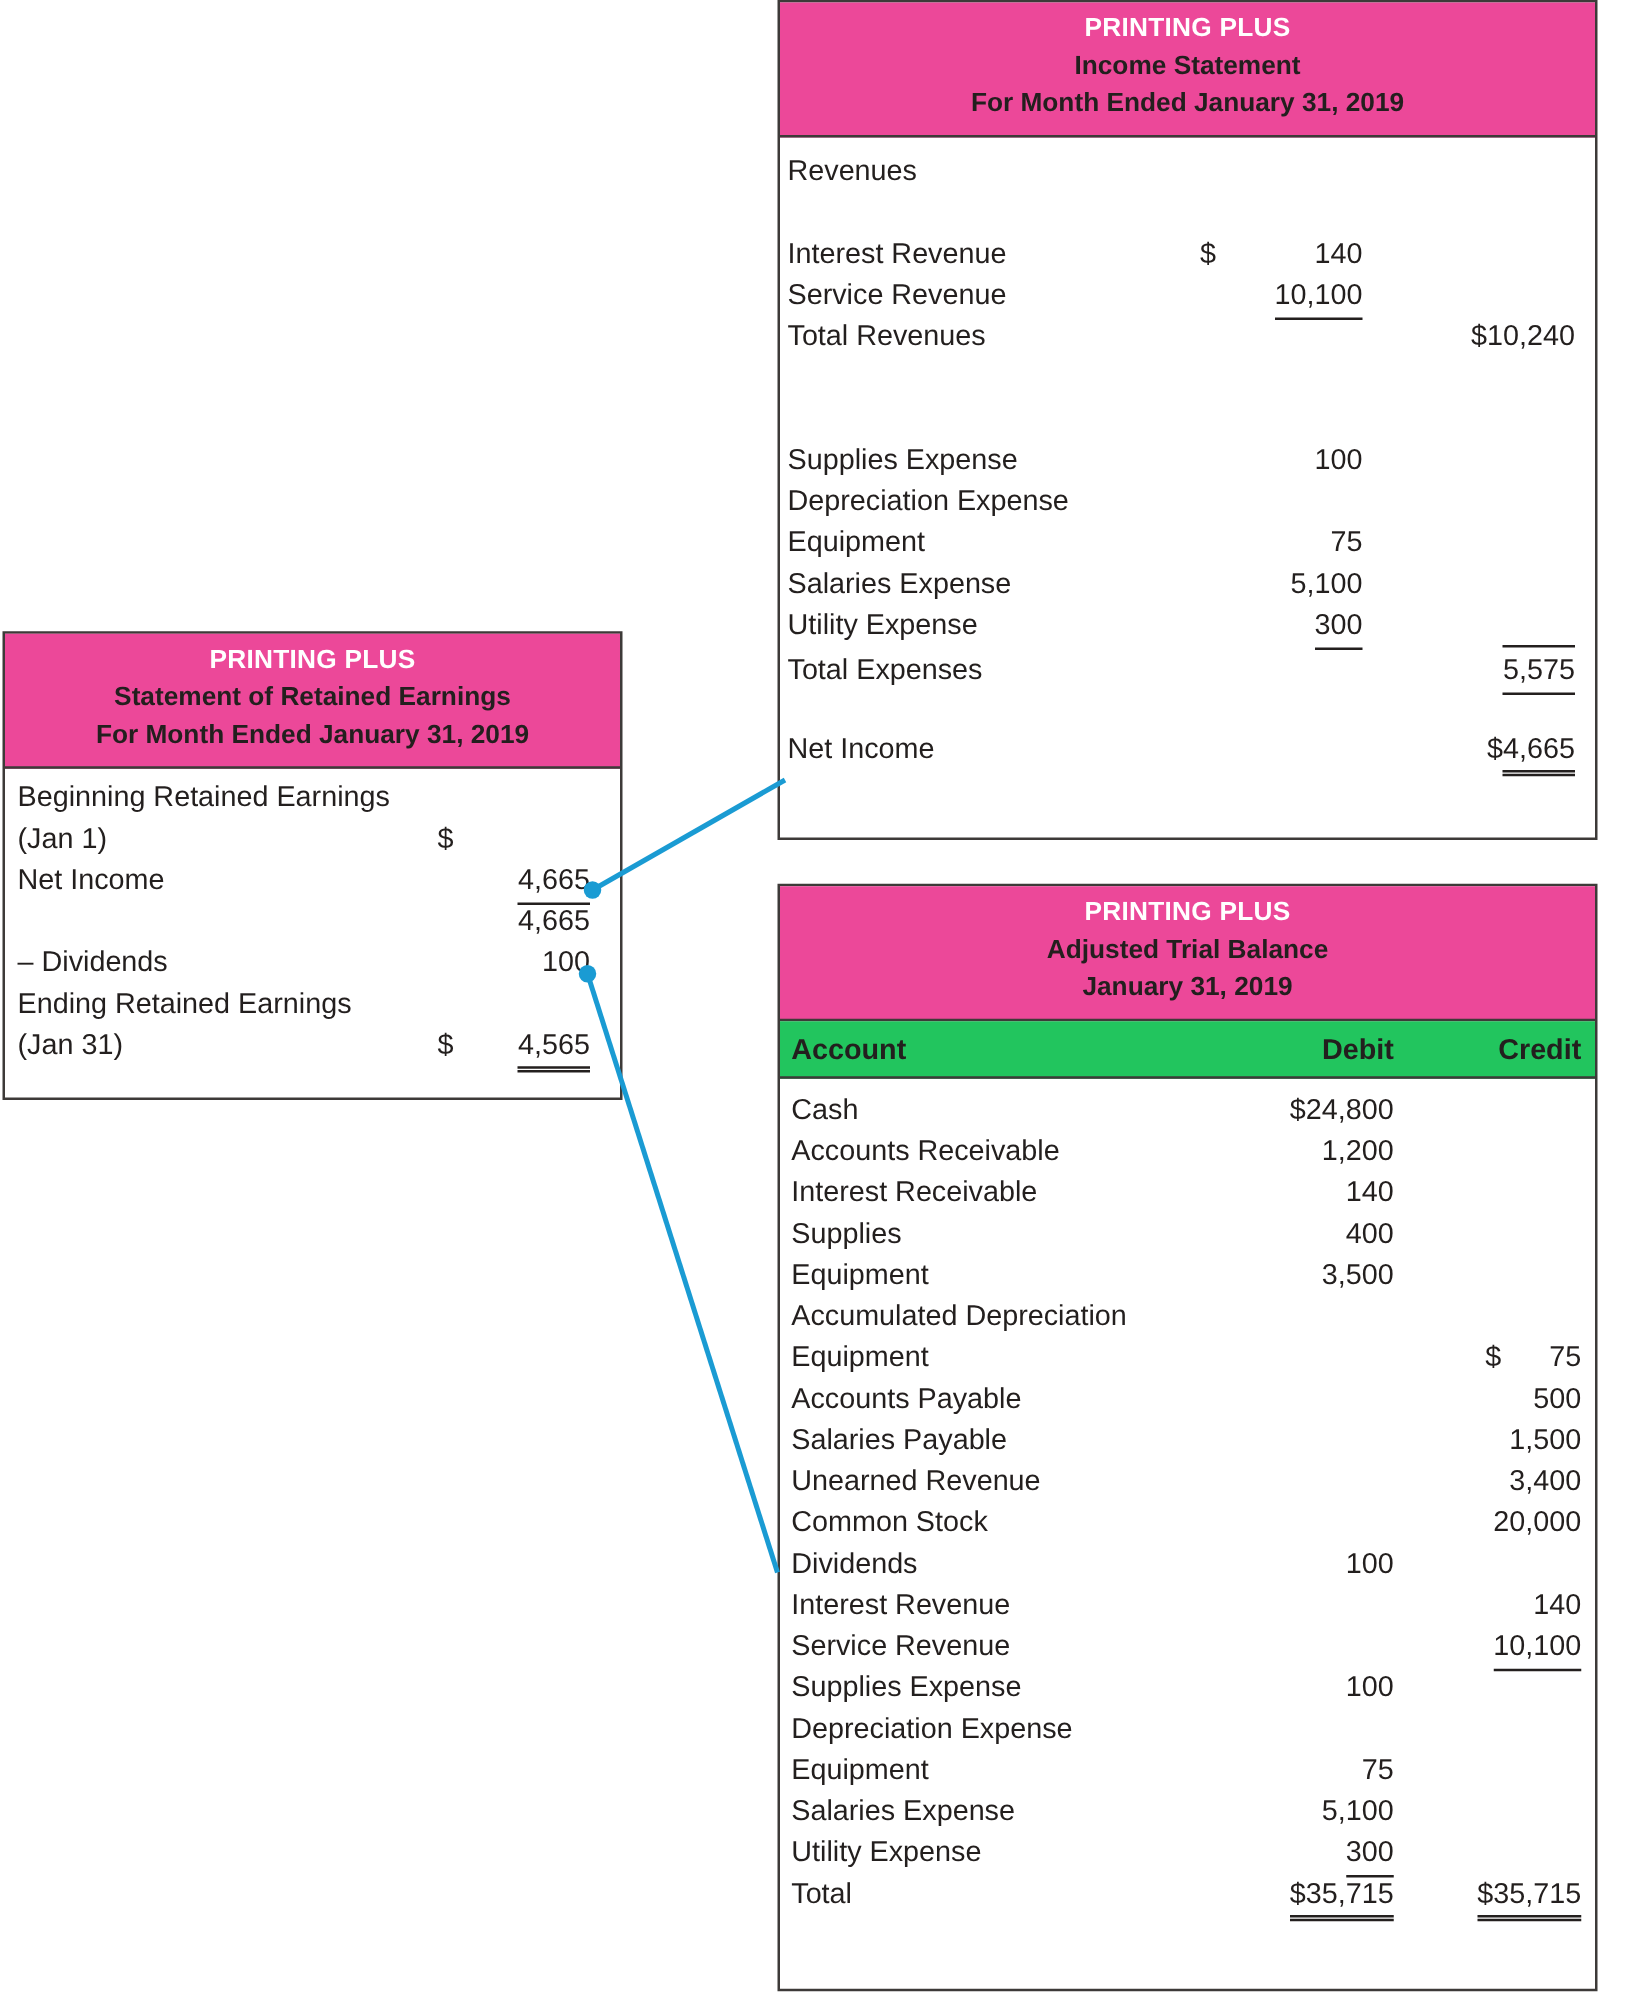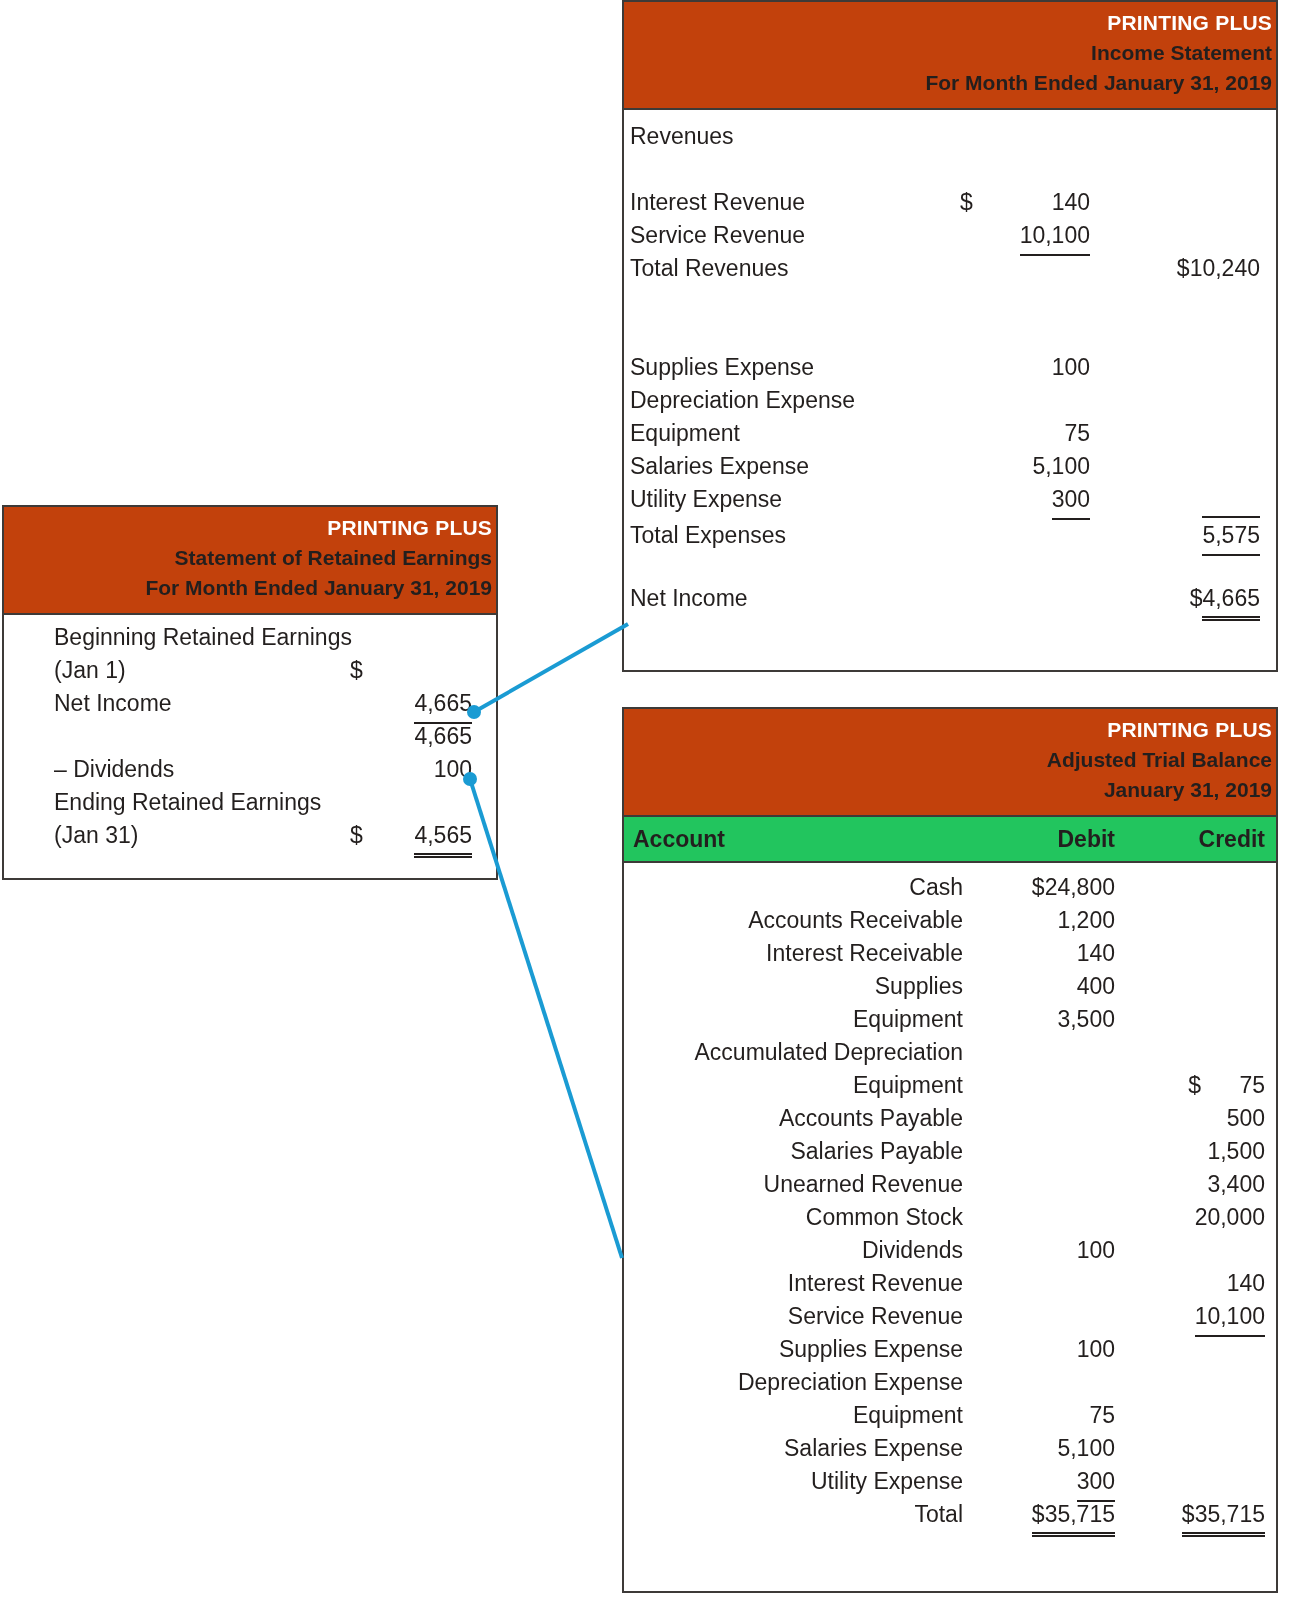--- a/index.html
+++ b/index.html
@@ -2,21 +2,21 @@
 <html><head>
 <meta charset="utf-8">
 <style>
   html,body{margin:0;padding:0;}
   body{
     width:1300px;height:1600px;position:relative;background:#ffffff;
     font-family:"Liberation Sans","DejaVu Sans",sans-serif;
     -webkit-font-smoothing:antialiased;
   }
   .panel{position:absolute;border:2px solid #3d3a38;background:#fff;box-sizing:border-box;}
-  .phead{background:#c2410c;border-bottom:2px solid #3d3a38;text-align:right;padding:6px 4px 10px 4px;}
+  .phead{background:#ec4899;border-bottom:2px solid #3d3a38;text-align:center;padding:6px 4px 10px 4px;}
   .phead .l1{color:#ffffff;font-weight:bold;font-size:21px;line-height:30px;letter-spacing:.2px;}
   .phead .l2,.phead .l3{color:#231f1e;font-weight:bold;font-size:21px;line-height:30px;}
   .pbody{padding:0;}
   
   .row{display:flex;align-items:baseline;height:33px;}
   .lbl{color:#231f1e;font-size:23px;line-height:33px;white-space:nowrap;}
   .num{font-size:23px;line-height:33px;color:#231f1e;text-align:right;white-space:nowrap;position:relative;}
   .dollar{font-size:23px;line-height:33px;color:#231f1e;text-align:left;white-space:nowrap;}
   .spacer{height:33px;}
 
@@ -25,36 +25,36 @@
   #income .pbody{padding:10px 0 0 0;}
   #income .row{padding-left:6px;}
   #income .lbl{width:330px;}
   #income .dollar{width:38px;}
   #income .num.c1{width:92px;}
   #income .num.c2{width:140px;margin-left:30px;}
   #income .dollar.d2{width:26px;margin-left:0px;}
 
   
   #retained{left:2px;top:505px;width:496px;height:375px;}
-  #retained .pbody{padding:6px 0 0 0;margin-left:40px;}
+  #retained .pbody{padding:6px 0 0 0;}
   #retained .row{padding:0 24px 0 10px;}
   #retained .lbl{flex:1;}
   #retained .dollar{width:30px;text-align:left;}
   #retained .num{width:92px;}
 
   
   #trial{left:622px;top:707px;width:656px;height:886px;}
   #trial .colhead{display:flex;background:#22c55e;border-bottom:2px solid #3d3a38;height:44px;align-items:center;padding-left:9px;}
   #trial .colhead div{font-weight:bold;font-size:23px;color:#231f1e;}
   #trial .ch-acct{width:330px;text-align:left;}
   #trial .ch-debit{width:152px;text-align:right;}
   #trial .ch-credit{width:150px;text-align:right;}
   #trial .pbody{padding:8px 0 0 0;}
   #trial .row{padding-left:9px;}
-  #trial .lbl{width:330px;text-align:right;}
+  #trial .lbl{width:330px;}
   #trial .num.debit{width:152px;}
   #trial .num.credit{width:150px;}
   .dbl{position:relative;display:inline-block;border-bottom:2px solid #231f1e;padding-bottom:1px;}
   .dbl:after{content:"";position:absolute;left:0;right:0;bottom:-5px;border-bottom:2px solid #231f1e;}
   .sgl{display:inline-block;border-bottom:2px solid #231f1e;padding-bottom:2px;}
   .tb-both{display:inline-block;border-top:2px solid #231f1e;border-bottom:2px solid #231f1e;padding:1px 0 2px 0;}
 
   svg#connectors{position:absolute;left:0;top:0;width:1300px;height:1600px;pointer-events:none;}
 </style>
 </head>

